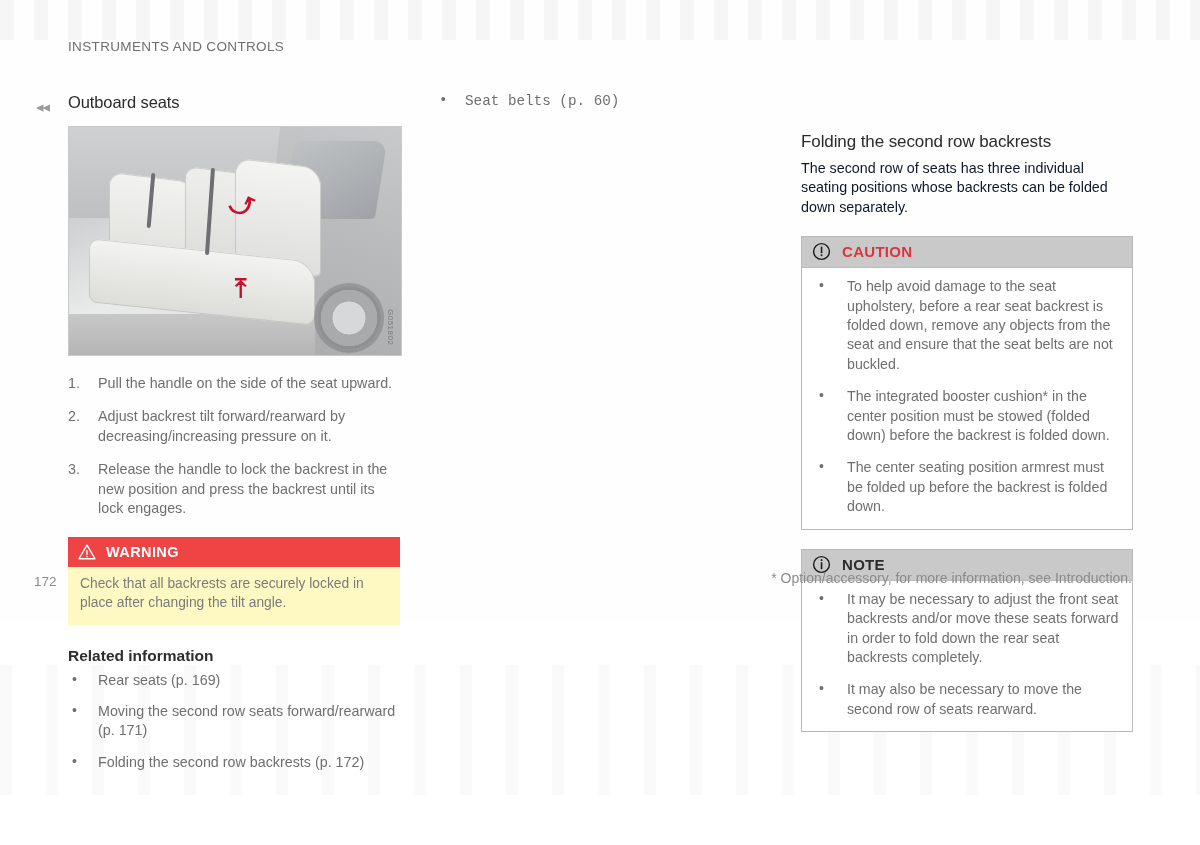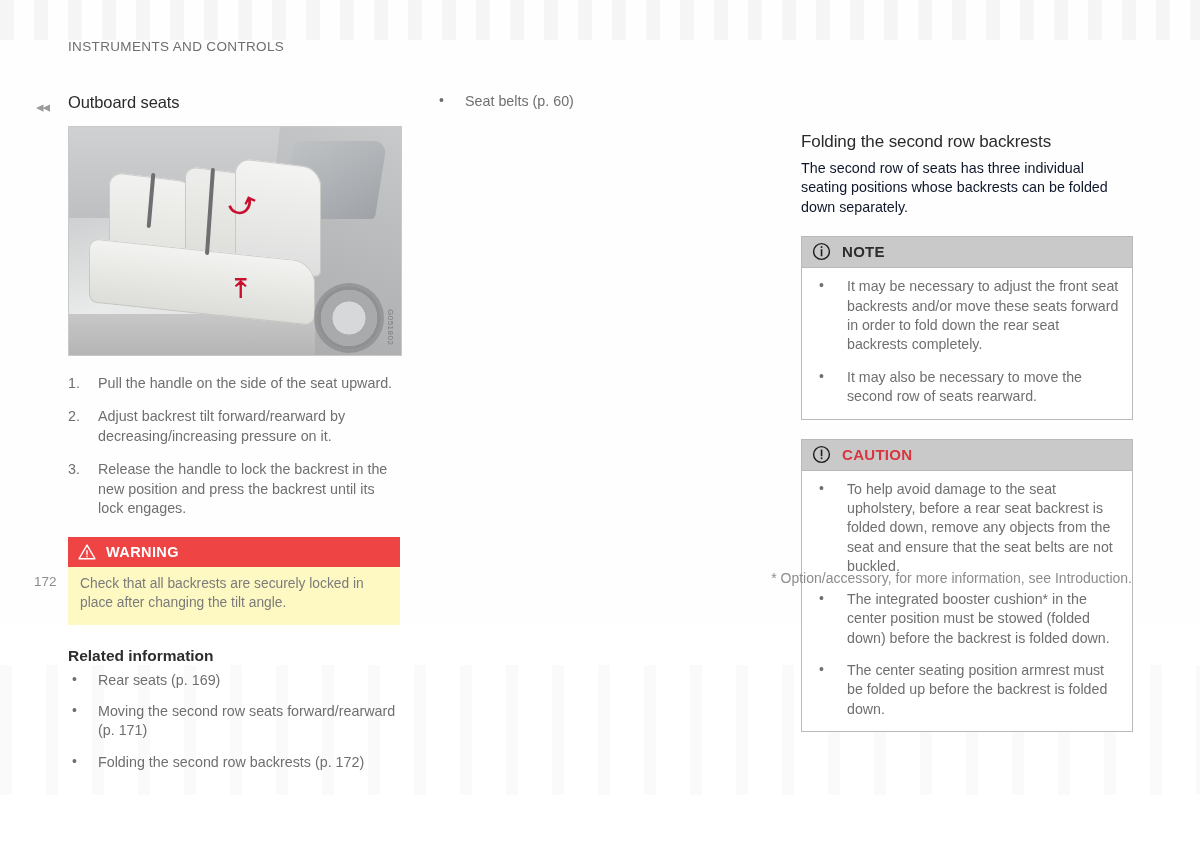--- a/index.html
+++ b/index.html
@@ -56,21 +56,21 @@
     color: #6e6e6e;
     font-weight: 400;
   }
 
   
   .col {
     position: absolute;
     top: 92px;
   }
   .col-1 { left: 68px;  width: 334px; }
-  .col-2 { left: 435px; width: 334px; }
+  .col-2 { left: 435px; width: 334px; font-family: Liberation Mono, monospace; }
   .col-3 { left: 801px; width: 332px; margin-top: 40px; }
 
   .back-arrows {
     position: absolute;
     left: 36px;
     top: 99px;
     color: #9a9a9a;
     font-size: 15px;
     line-height: 1;
     letter-spacing: -1px;
@@ -394,39 +394,20 @@
   <div class="col col-2">
     <ul class="bullets tight">
       <li>Seat belts (p. 60)</li>
     </ul>
   </div>
 
   <div class="col col-3">
 
     <h2 class="section-title rt">Folding the second row backrests</h2>
     <p class="intro-par">The second row of seats has three individual seating positions whose backrests can be folded down separately.</p>
-
-    <div class="infobox note">
-      <div class="infobox-head">
-        <span>
-          <svg class="circ-icon" viewBox="0 0 20 20" xmlns="http://www.w3.org/2000/svg">
-            <circle cx="10" cy="10" r="8.3" fill="none" stroke="#1f1f1f" stroke-width="1.5"></circle>
-            <rect x="9.2" y="4.4" width="1.7" height="1.9" fill="#1f1f1f"></rect>
-            <rect x="9.2" y="7.6" width="1.7" height="7.4" fill="#1f1f1f"></rect>
-          </svg>
-        </span>
-        <span class="infobox-title">NOTE</span>
-      </div>
-      <div class="infobox-body">
-        <ul>
-          <li>It may be necessary to adjust the front seat backrests and/or move these seats forward in order to fold down the rear seat backrests completely.</li>
-          <li>It may also be necessary to move the second row of seats rearward.</li>
-        </ul>
-      </div>
-    </div>
 
     <div class="infobox caution">
       <div class="infobox-head">
         <span>
           <svg class="circ-icon" viewBox="0 0 20 20" xmlns="http://www.w3.org/2000/svg">
             <circle cx="10" cy="10" r="8.3" fill="none" stroke="#1f1f1f" stroke-width="1.5"></circle>
             <rect x="9.2" y="4.8" width="1.7" height="7" fill="#1f1f1f"></rect>
             <rect x="9.2" y="13" width="1.7" height="1.9" fill="#1f1f1f"></rect>
           </svg>
         </span>
@@ -434,18 +415,37 @@
       </div>
       <div class="infobox-body">
         <ul>
           <li>To help avoid damage to the seat upholstery, before a rear seat backrest is folded down, remove any objects from the seat and ensure that the seat belts are not buckled.</li>
           <li>The integrated booster cushion* in the center position must be stowed (folded down) before the backrest is folded down.</li>
           <li>The center seating position armrest must be folded up before the backrest is folded down.</li>
         </ul>
       </div>
     </div>
 
+    <div class="infobox note">
+      <div class="infobox-head">
+        <span>
+          <svg class="circ-icon" viewBox="0 0 20 20" xmlns="http://www.w3.org/2000/svg">
+            <circle cx="10" cy="10" r="8.3" fill="none" stroke="#1f1f1f" stroke-width="1.5"></circle>
+            <rect x="9.2" y="4.4" width="1.7" height="1.9" fill="#1f1f1f"></rect>
+            <rect x="9.2" y="7.6" width="1.7" height="7.4" fill="#1f1f1f"></rect>
+          </svg>
+        </span>
+        <span class="infobox-title">NOTE</span>
+      </div>
+      <div class="infobox-body">
+        <ul>
+          <li>It may be necessary to adjust the front seat backrests and/or move these seats forward in order to fold down the rear seat backrests completely.</li>
+          <li>It may also be necessary to move the second row of seats rearward.</li>
+        </ul>
+      </div>
+    </div>
+
   </div>
 
   <div class="page-number">172</div>
   <div class="footnote">* Option/accessory, for more information, see Introduction.</div>
 
 </div>
 
 </body></html>

